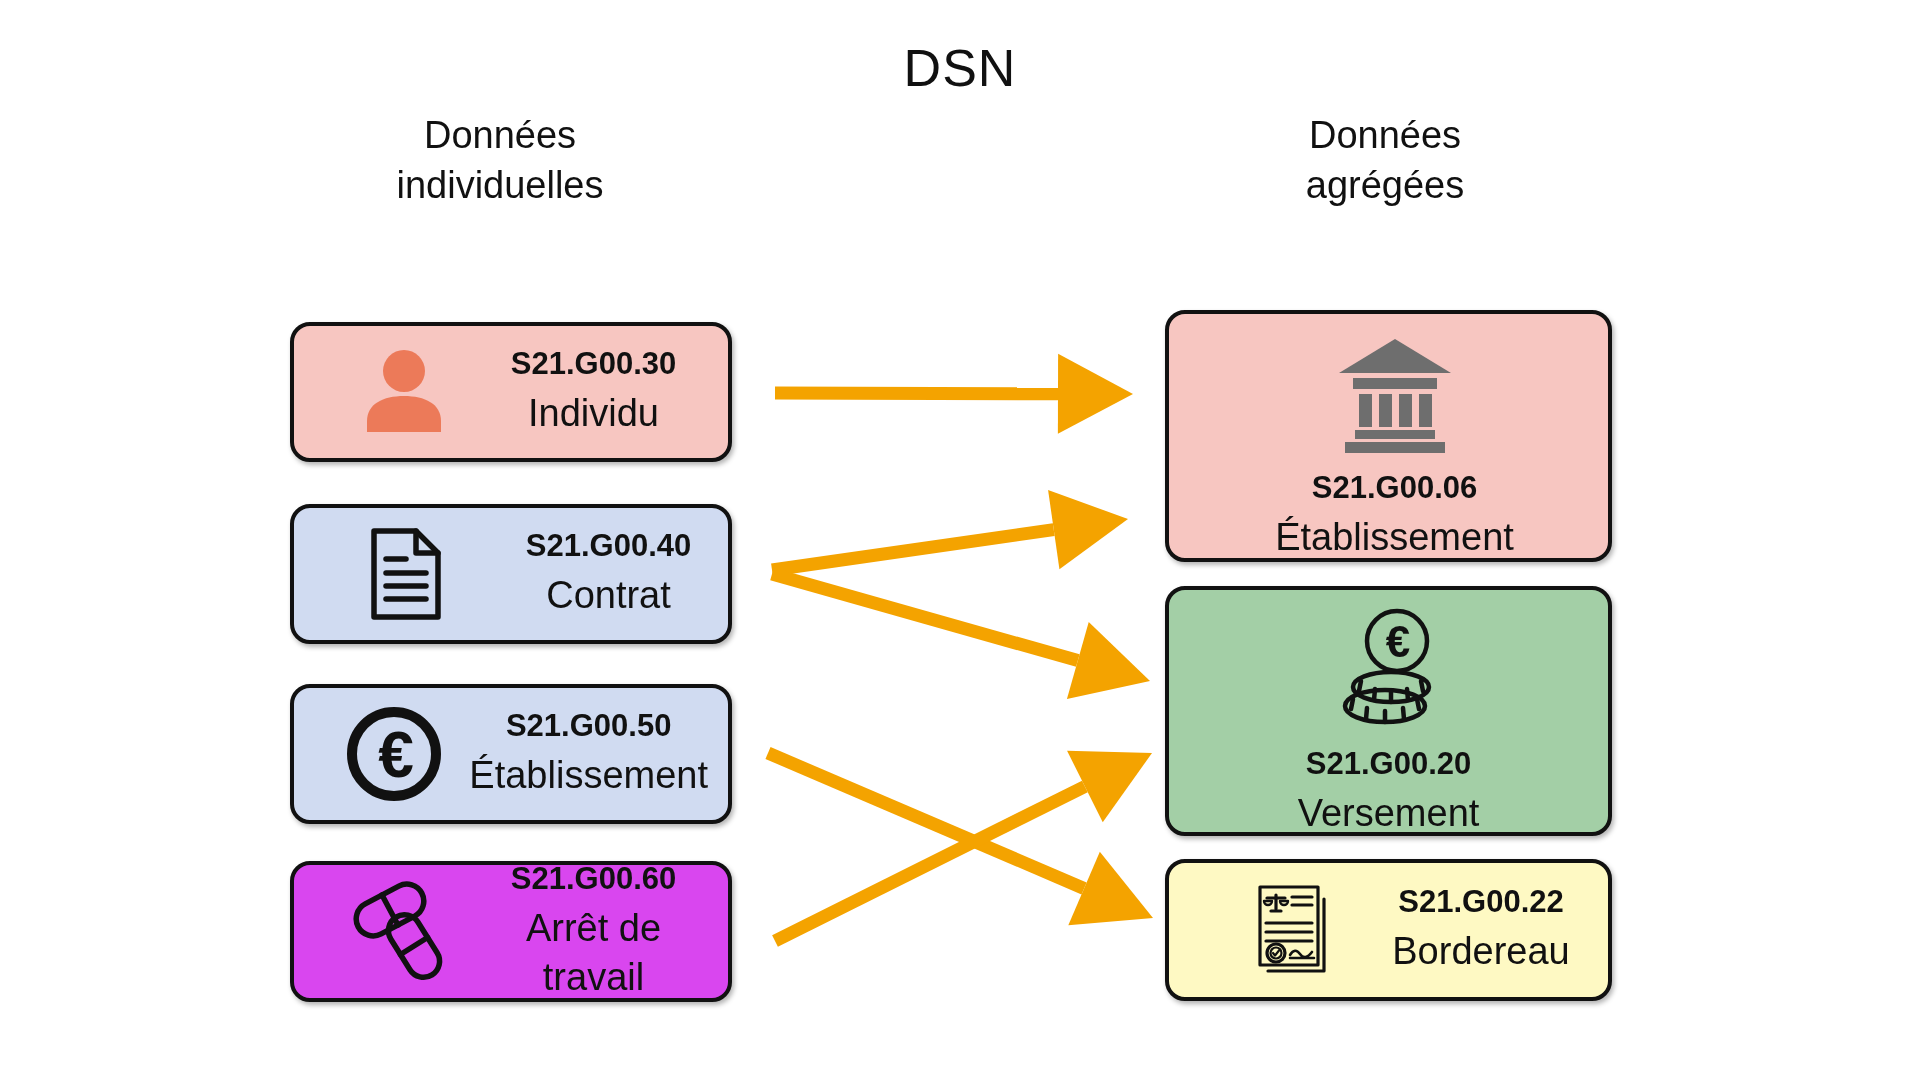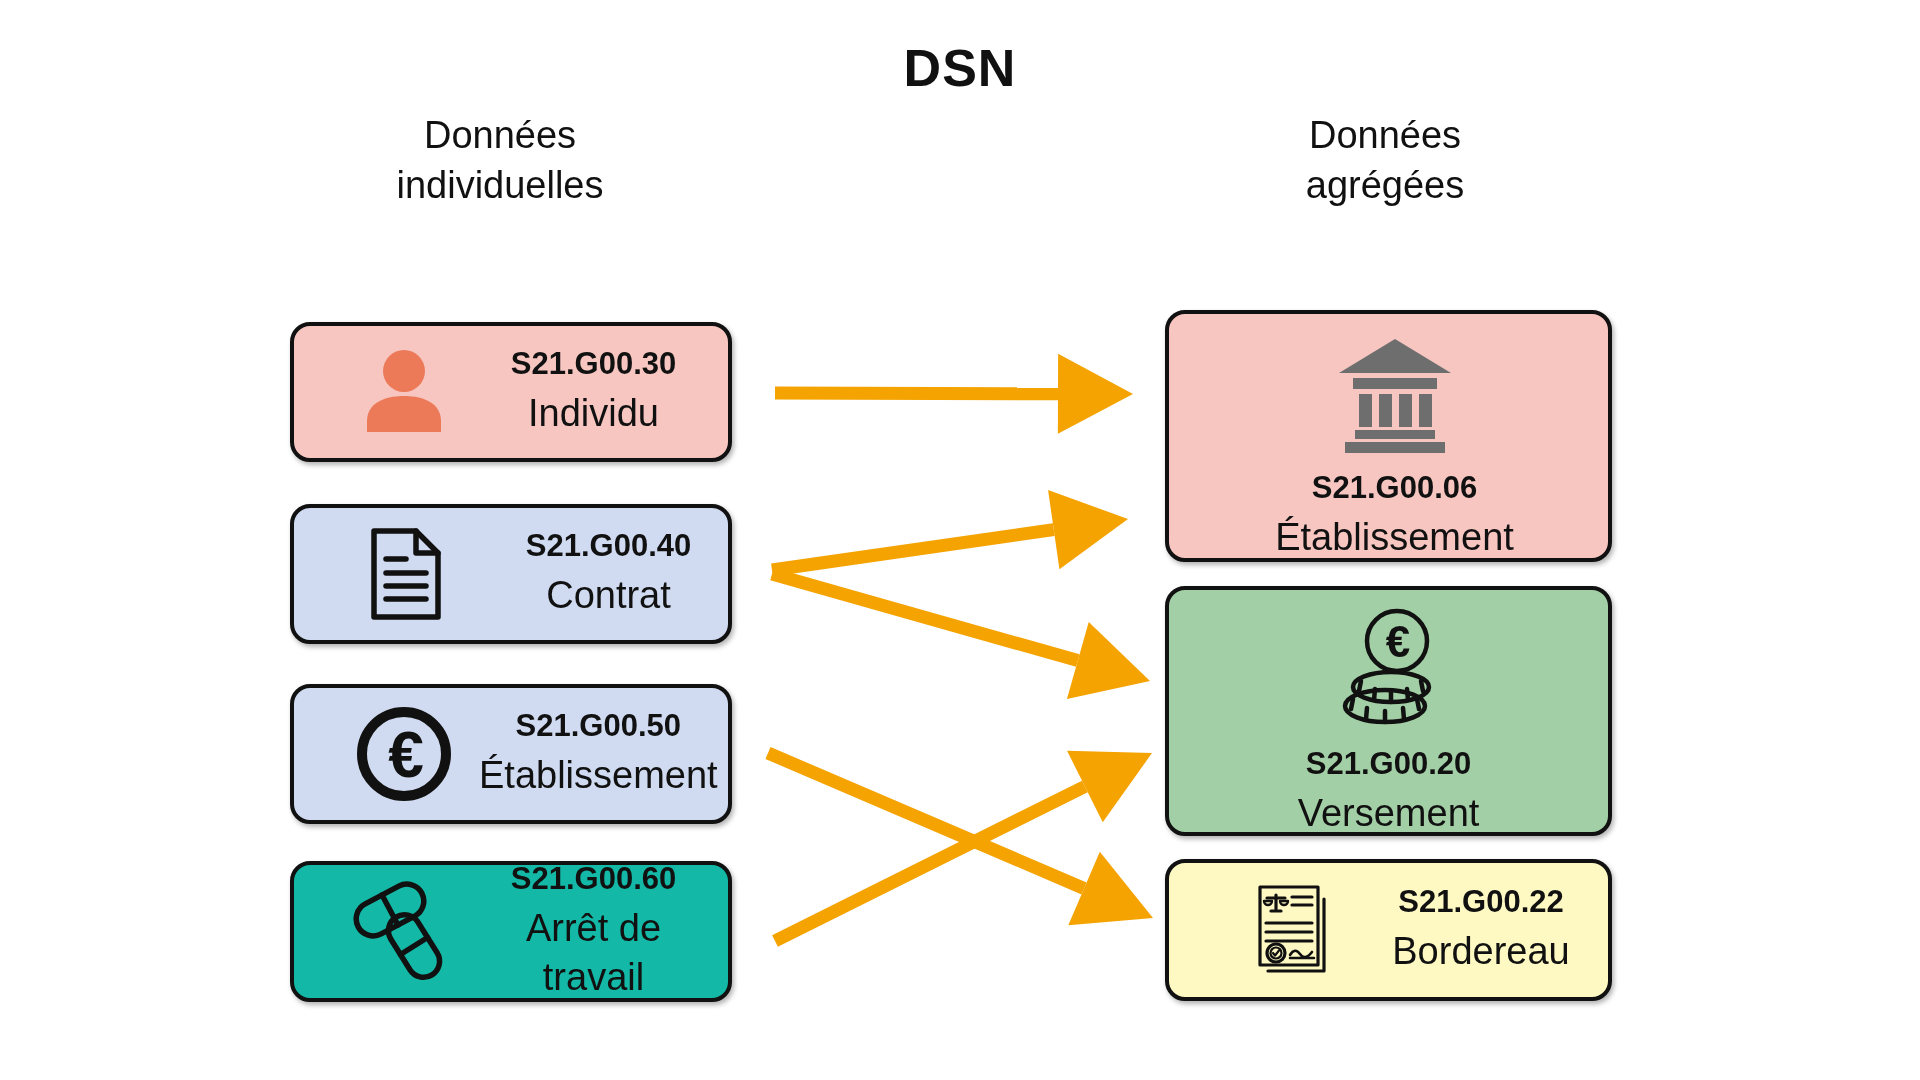--- a/index.html
+++ b/index.html
@@ -2,35 +2,35 @@
 <html><head>
 <meta charset="utf-8">
 <style>
   html,body{margin:0;padding:0;background:#fff;}
   .stage{
     position:relative;width:1920px;height:1080px;background:#ffffff;
     font-family:"Liberation Sans", sans-serif;color:#111;overflow:hidden;
   }
   .title{
     position:absolute;top:38px;left:0;right:0;text-align:center;
-    font-size:52px;font-weight:700;letter-spacing:1px;
+    font-size:52px;font-weight:400;letter-spacing:1px;
   }
   .col-header{
     position:absolute;top:110px;text-align:center;
     font-size:38px;font-weight:400;line-height:1.32;
   }
   .col-header.left{left:250px;width:500px;}
   .col-header.right{left:1140px;width:490px;}
   .box{
     position:absolute;box-sizing:border-box;
     border:4px solid #111;border-radius:20px;
     box-shadow:2px 3px 5px rgba(0,0,0,0.30);
     display:flex;
   }
-  .box.row{flex-direction:row;align-items:center;padding-left:35px;padding-right:20px;}
+  .box.row{flex-direction:row;align-items:center;padding-left:35px;padding-right:20px;justify-content:flex-end;}
   .box.col{flex-direction:column;align-items:center;padding-top:16px;}
   .icon-wrap{width:150px;flex:none;display:flex;align-items:center;justify-content:center;}
   .box.col .icon-wrap{width:auto;height:125px;align-items:flex-end;}
   .text-wrap{flex:1;text-align:center;}
   .code{font-weight:700;font-size:31px;line-height:1.25;}
   .label{font-size:38px;line-height:1.3;margin-top:5px;}
   .box.col .code{margin-top:14px;}
   
   #box-individu        {left:290px;top:322px;width:442px;height:140px;}
   #box-contrat         {left:290px;top:504px;width:442px;height:140px;}
@@ -120,21 +120,21 @@
         <circle cx="50" cy="50" r="42" fill="none" stroke="currentColor" stroke-width="10"></circle>
         <text x="52" y="73" text-anchor="middle" font-size="64" font-weight="700" fill="currentColor" font-family="Liberation Sans, sans-serif">€</text>
       </svg>
     </span>
     <span class="text-wrap">
       <div class="code">S21.G00.50</div>
       <div class="label">Établissement</div>
     </span>
   </div>
 
-  <div class="box row" id="box-arret" style="background-color: #14b8a6;">
+  <div class="box row" id="box-arret" style="background-color: #d946ef;">
     <span class="icon-wrap" style="color: rgb(17, 17, 17);">
       <svg class="icn" width="104" height="104" viewBox="0 0 104 104" fill="none" stroke="currentColor" stroke-width="5.5" stroke-linecap="round">
         <g transform="translate(38,30) rotate(-28)">
           <rect x="-36" y="-17" width="72" height="34" rx="17"></rect>
           <line x1="0" y1="-17" x2="0" y2="17"></line>
         </g>
         <g transform="translate(62,66) rotate(58)">
           <rect x="-34" y="-16" width="68" height="32" rx="16"></rect>
           <line x1="0" y1="-16" x2="0" y2="16"></line>
         </g>

